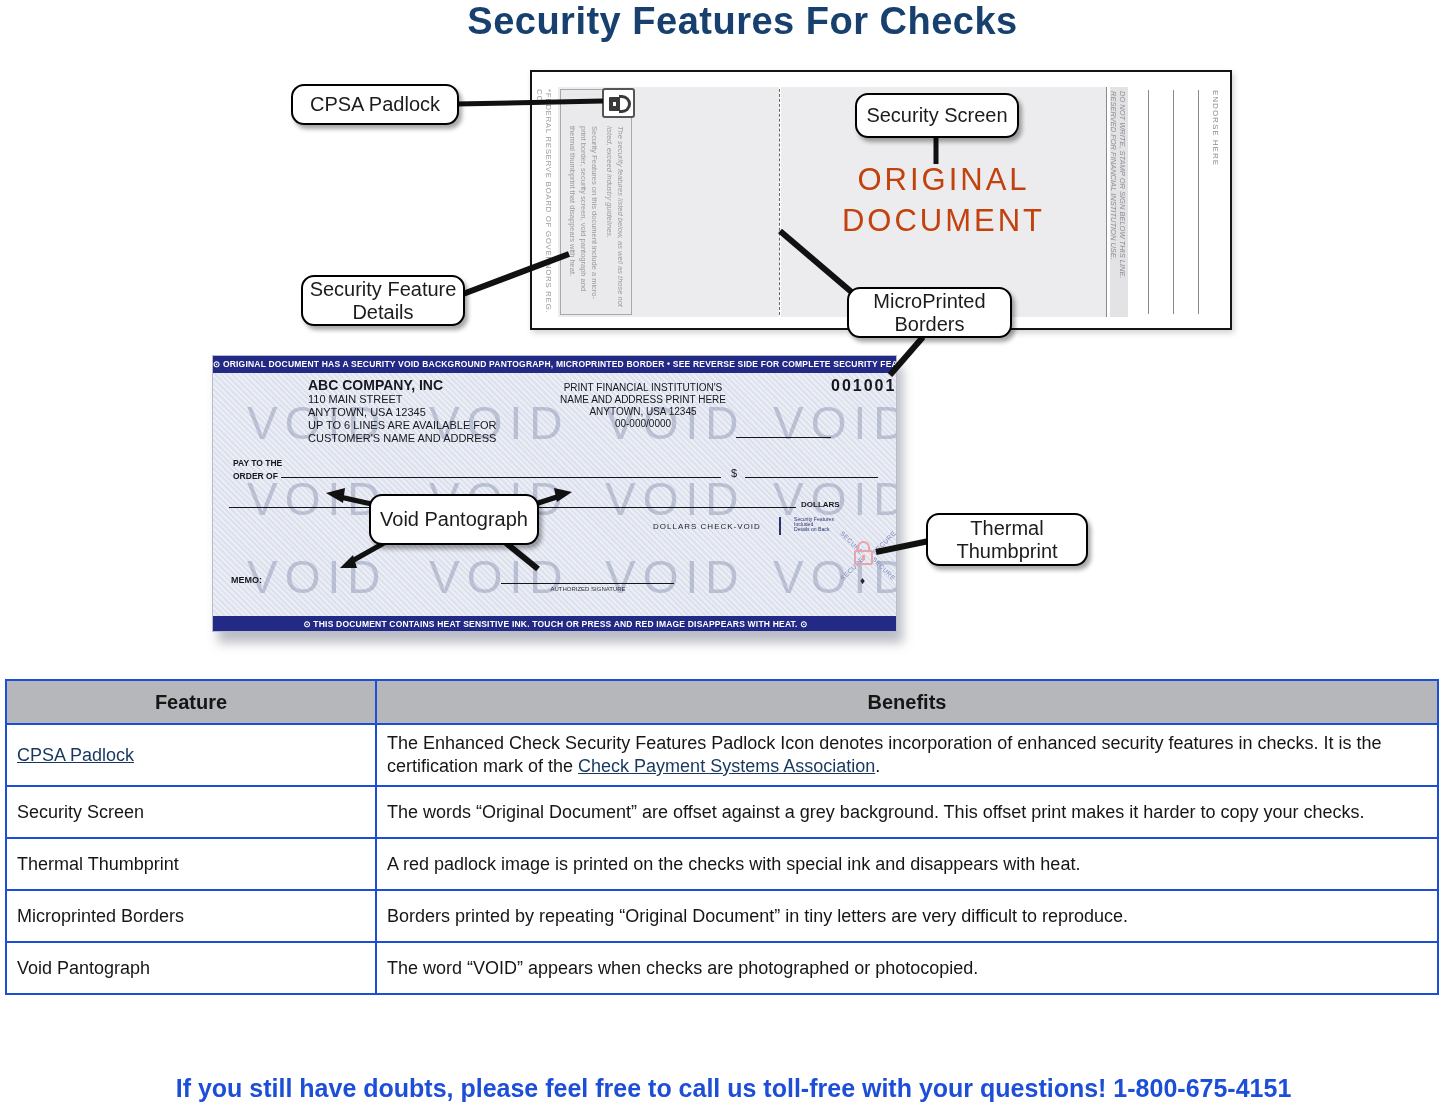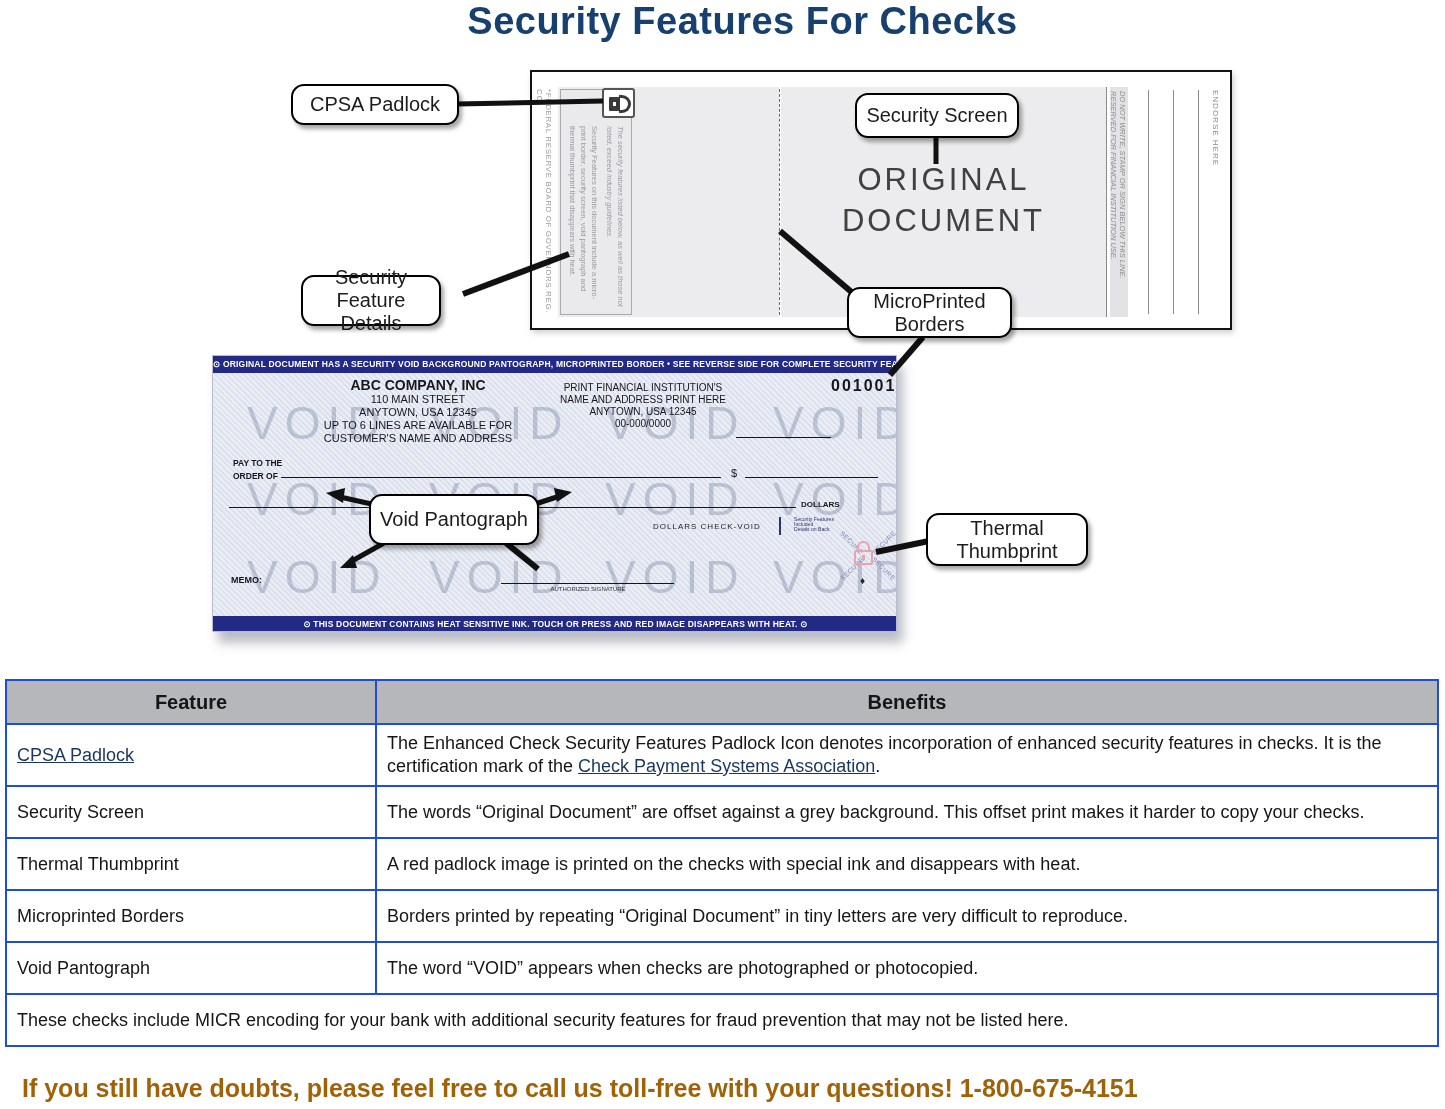--- a/index.html
+++ b/index.html
@@ -3,46 +3,46 @@
 <meta charset="utf-8">
 <style>
   * { margin:0; padding:0; box-sizing:border-box; }
   html,body { background:#fff; }
   body { font-family:"Liberation Sans", sans-serif; }
   .page { position:relative; width:1445px; height:1109px; background:#fff; overflow:hidden; }
 
   
   .title { position:absolute; top:0; left:0; right:0; padding-left:40px; text-align:center;
            font-size:38px; font-weight:bold; color:#17406f; letter-spacing:0.5px; }
-  .footer { position:absolute; top:1074px; left:0; right:0; text-align:left;
-            font-size:25px; font-weight:bold; color:#a16207;margin-left:22px; }
+  .footer { position:absolute; top:1074px; left:0; right:0; text-align:center;
+            font-size:25px; font-weight:bold; color:#1d4ed8;margin-left:22px; }
 
   
   .callout { position:absolute; z-index:6; background:#fff; border:2.5px solid #000; border-radius:13px;
              display:flex; align-items:center; justify-content:center; text-align:center;
              font-size:20px; line-height:23px; color:#1c1c1c; padding:2px 6px;
              box-shadow:3px 4px 4px rgba(0,0,0,0.35); }
   .co-cpsa    { left:291px; top:84px;  width:168px; height:41px; }
   .co-screen  { left:855px; top:93px;  width:164px; height:45px; }
-  .co-details { left:301px; top:275px; width:140px; height:51px; }
+  .co-details { left:301px; top:275px; width:164px; height:51px; }
   .co-borders { left:847px; top:287px; width:165px; height:51px; }
   .co-panto   { left:369px; top:494px; width:170px; height:51px; }
   .co-thermal { left:926px; top:513px; width:162px; height:53px; }
   .connectors { position:absolute; left:0; top:0; z-index:5; pointer-events:none; }
 
   
   .check-back { position:absolute; left:530px; top:70px; width:702px; height:260px;
                 background:#fff; border:2px solid #141414; box-shadow:2px 3px 6px rgba(0,0,0,0.18); z-index:2; }
   .cb-left-text { position:absolute; left:3px; top:17px; height:232px; writing-mode:vertical-rl;
                   font-size:8px; color:#9c9c9f; letter-spacing:0.6px; }
   .cb-panel { position:absolute; top:15px; height:230px; background:#ececee; }
   .cb-panel-a { left:26px;  width:221px; }
   .cb-panel-b { left:249px; width:325px; }
   .cb-watermark { position:absolute; left:0; top:72px; width:100%; text-align:center;
-                  font-size:31px; line-height:41px; letter-spacing:3px; color:#404040; font-weight:500; }
+                  font-size:31px; line-height:41px; letter-spacing:3px; color:#c2410c; font-weight:500; }
   .cb-notebox { position:absolute; left:28px; top:17px; width:72px; height:226px;
                 border:1px solid #a8a8ac; background:#eaeaec; writing-mode:vertical-rl;
                 padding:36px 5px 5px 5px; font-size:7.5px; line-height:11px; color:#9a9aa0; }
   .cb-notebox p { margin-left:4px; }
   .cb-note1 { font-style:italic; }
   .cb-padlock { position:absolute; left:70px; top:16px; width:33px; height:30px; background:#fff;
                 border:2px solid #555; border-radius:3px; }
   .cb-padlock .pl-body { position:absolute; left:5px; top:7px; width:11px; height:14px; background:#3a3a3a; border-radius:1px; }
   .cb-padlock .pl-dot { position:absolute; left:9px; top:12px; width:3px; height:4px; background:#fff; }
   .cb-padlock .pl-shackle { position:absolute; left:15px; top:5px; width:12px; height:18px;
@@ -62,21 +62,21 @@
                  background:#e2e5f1;
                  background-image:repeating-linear-gradient(45deg, rgba(255,255,255,0.35) 0 2px, rgba(186,192,214,0.12) 2px 4px);
                  border:1px solid #b6bccd; overflow:hidden;
                  box-shadow:6px 11px 10px rgba(105,110,128,0.45); }
   .cf-band { position:absolute; left:0; width:685px; height:17px; background:#232a85; color:#fff;
              font-size:8.5px; font-weight:bold; text-align:center; line-height:17px; letter-spacing:0.2px;
              white-space:nowrap; overflow:hidden; }
   .cf-band-top { top:0; } .cf-band-bottom { top:260px; }
   .cf-void { position:absolute; font-size:46px; letter-spacing:7px; color:rgba(126,137,168,0.42);
              font-weight:500; z-index:1; }
-  .cf-company { position:absolute; left:95px; top:22px; width:220px; text-align:center;
+  .cf-company { position:absolute; left:95px; top:22px; width:220px; text-align:left;
                 font-size:11px; line-height:13px; color:#17171c; z-index:2; }
   .cf-co-name { font-size:14px; font-weight:bold; line-height:15px; }
   .cf-bank { position:absolute; left:330px; top:26px; width:200px; text-align:center;
              font-size:10px; line-height:12px; color:#17171c; z-index:2; }
   .cf-number { position:absolute; left:618px; top:21px; font-size:16px; font-weight:bold;
                letter-spacing:2px; color:#15151a; z-index:2; }
   .cf-line { position:absolute; border-bottom:1.7px solid #15151a; z-index:2; }
   .cf-date-line   { left:523px; top:81px;  width:95px; }
   .cf-payee-line  { left:68px;  top:121px; width:440px; }
   .cf-amount-line { left:532px; top:121px; width:133px; }
@@ -289,21 +289,18 @@
         <td>A red padlock image is printed on the checks with special ink and disappears with heat.</td>
       </tr>
       <tr class="row-std">
         <td>Microprinted Borders</td>
         <td>Borders printed by repeating “Original Document” in tiny letters are very difficult to reproduce.</td>
       </tr>
       <tr class="row-std">
         <td>Void Pantograph</td>
         <td>The word “VOID” appears when checks are photographed or photocopied.</td>
       </tr>
-      <tr class="row-std">
-        <td colspan="2">These checks include MICR encoding for your bank with additional security features for fraud prevention that may not be listed here.</td>
-      </tr>
     </tbody>
   </table>
 
   <div class="footer">If you still have doubts, please feel free to call us toll-free with your questions! 1-800-675-4151</div>
 
 </div>
 
 </body></html>

